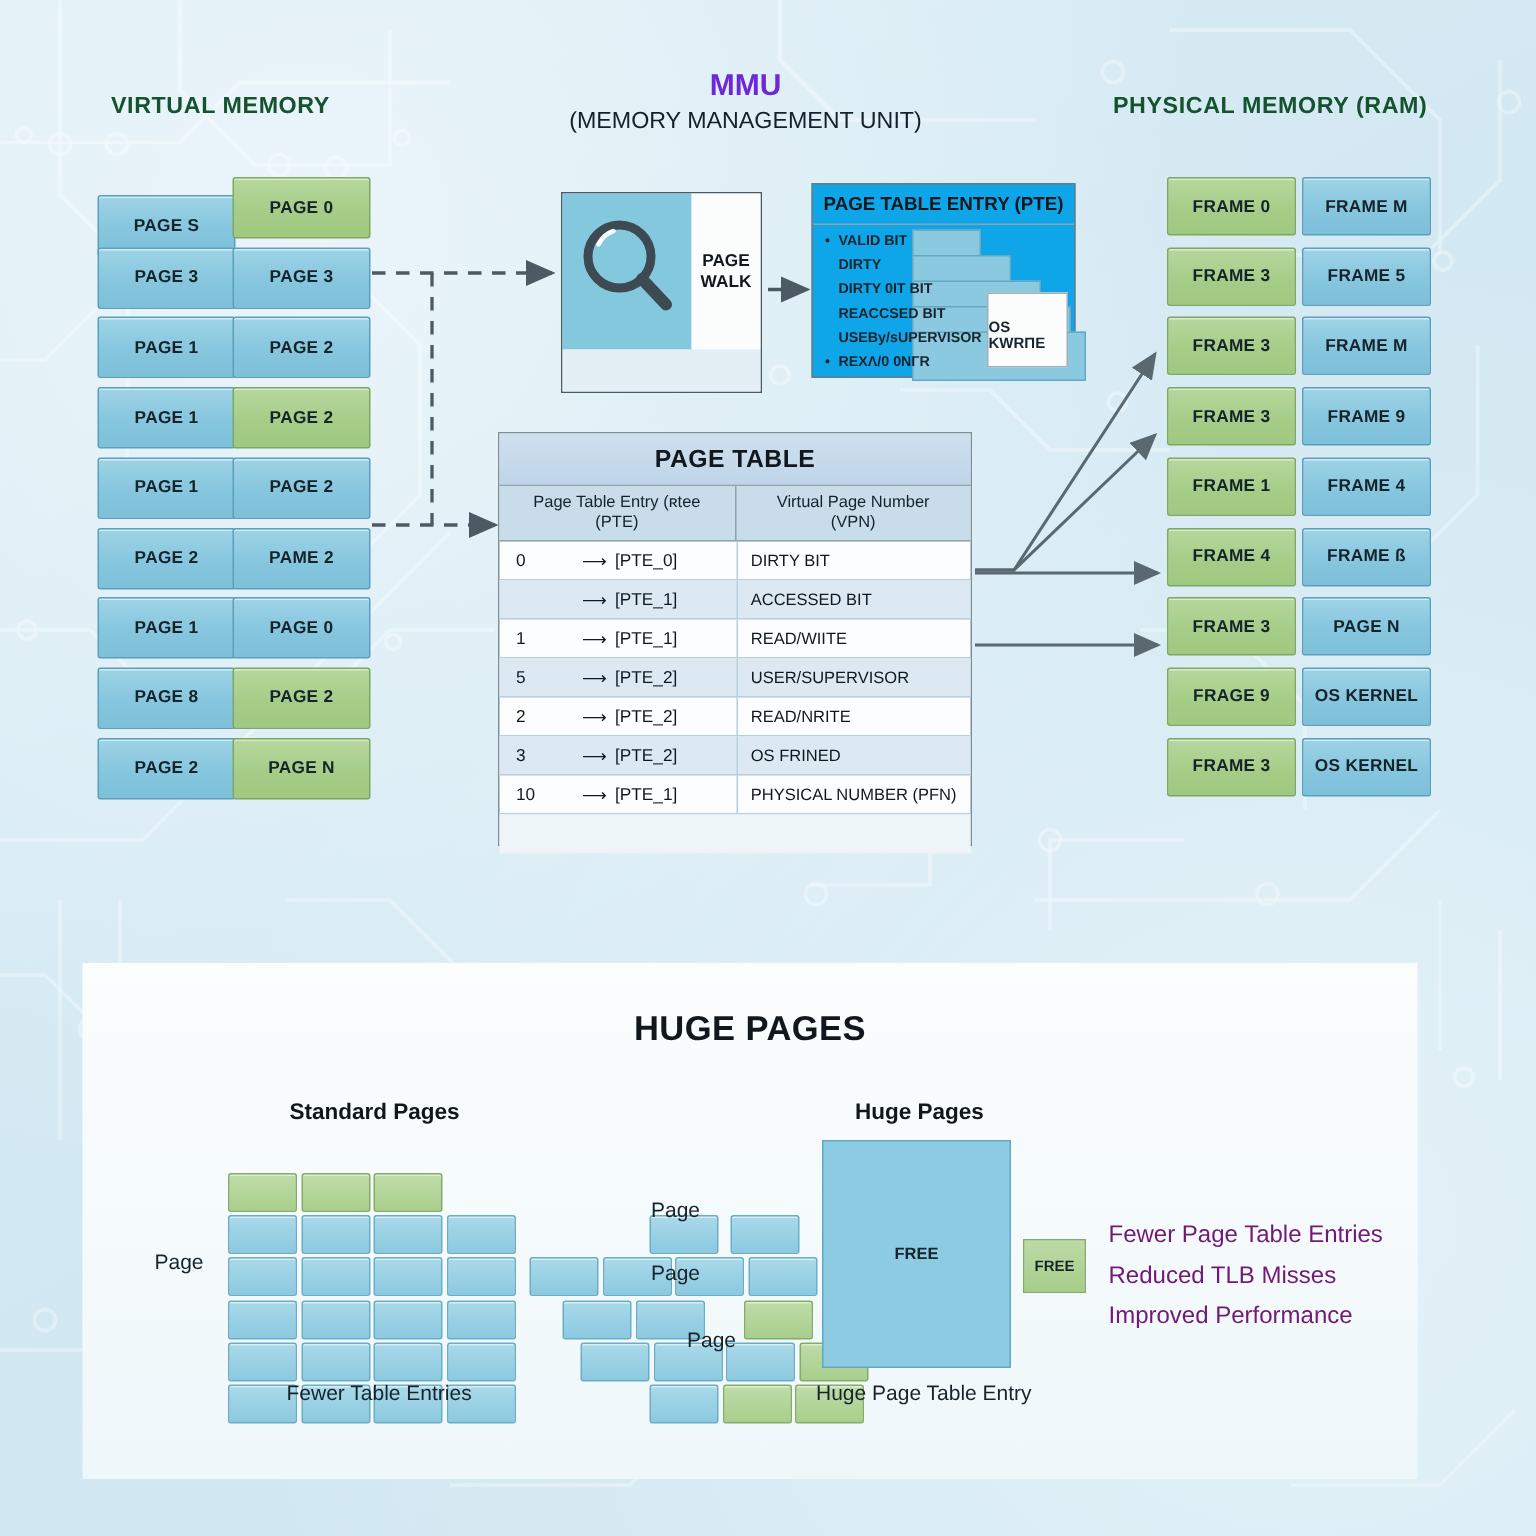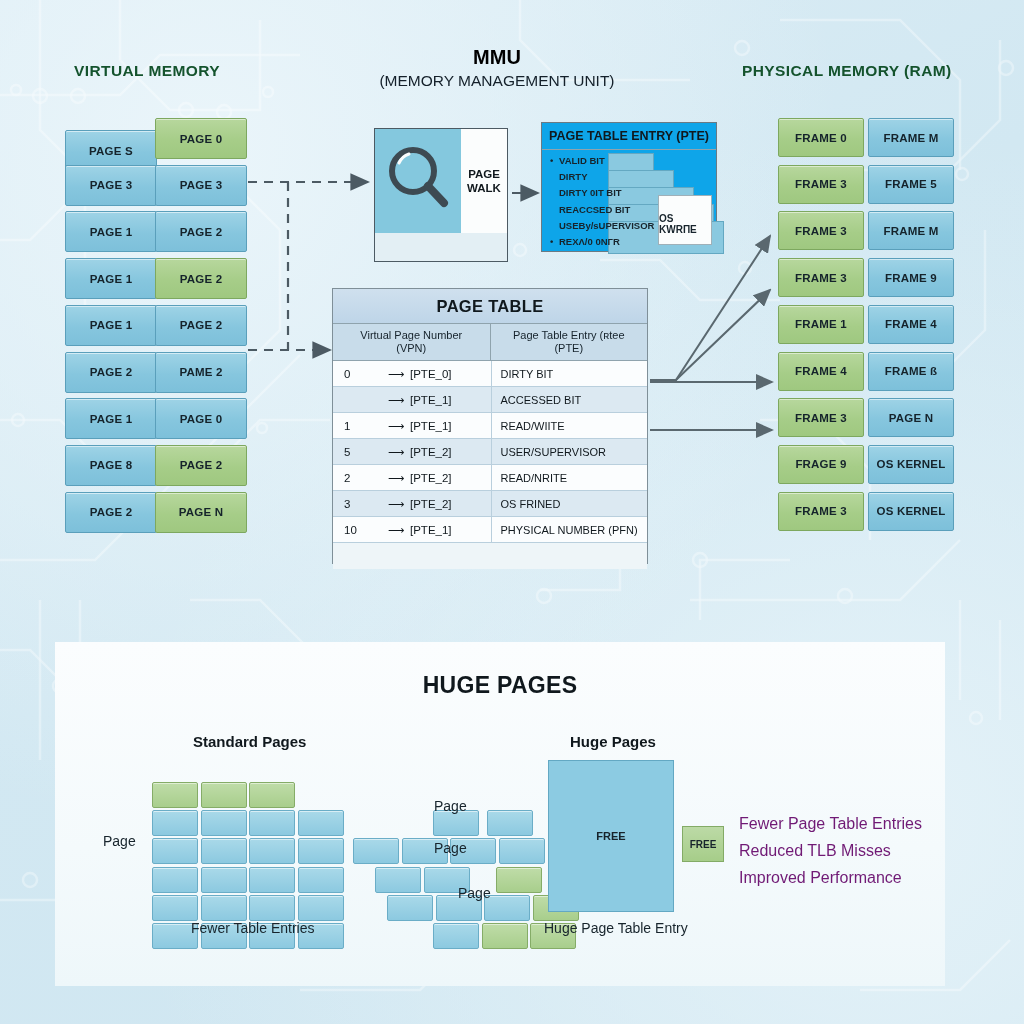--- a/index.html
+++ b/index.html
@@ -34,21 +34,21 @@
     background:linear-gradient(180deg,#b7d79d 0%,#a6cd88 55%,#9fc880 100%);
     border:1px solid #7da85f;
     box-shadow:inset 0 1px 0 rgba(255,255,255,.5);
   }
 
   .coltitle{
     position:absolute;font-size:15.5px;font-weight:800;color:#14532d;
     letter-spacing:.4px;white-space:nowrap;
   }
   .mmu-h1{position:absolute;top:46px;left:0;width:1024px;text-align:center;
-    font-size:20px;font-weight:800;color:#000000;}
+    font-size:20px;font-weight:800;color:#6d28d9;}
   .mmu-h1 span{position:relative;left:-15px;}
   .mmu-h2{position:absolute;top:72px;left:0;width:1024px;text-align:center;
     font-size:15.5px;font-weight:400;color:#14202a;}
   .mmu-h2 span{position:relative;left:-15px;}
 
   #mmu-box{
     position:absolute;left:374px;top:128px;width:134px;height:134px;
     box-sizing:border-box;border:1.5px solid #4c5a63;background:#e7f2f6;
   }
   #mmu-glass{position:absolute;left:0;top:0;width:86px;height:104px;
@@ -238,24 +238,24 @@
       <div class="pte-li"><span class="bul"></span><span>REACCSED BIT</span></div>
       <div class="pte-li"><span class="bul"></span><span>USEBy/sUPERVISOR</span></div>
       <div class="pte-li"><span class="bul">•</span><span>REХΛ/0  0NГR</span></div>
     </div>
   </div>
 
   <div id="page-table">
     <div id="pt-title">PAGE TABLE</div>
     <div id="pt-head">
       <div class="pt-hc">
-        <div><span>Virtual Page Number</span><br><span>(VPN)</span></div>
+        <div><span>Page Table Entry (ʀtee</span><br><span>(PTE)</span></div>
       </div>
       <div class="pt-hc">
-        <div><span>Page Table Entry (ʀtee</span><br><span>(PTE)</span></div>
+        <div><span>Virtual Page Number</span><br><span>(VPN)</span></div>
       </div>
     </div>
     <div id="pt-body">
         <div class="pt-row">
           <div class="pt-c1">
             <span class="vpn">0</span>
             <span class="arw">⟶</span>
             <span class="pte">[PTE_0]</span>
           </div>
           <div class="pt-c2">DIRTY BIT</div>

